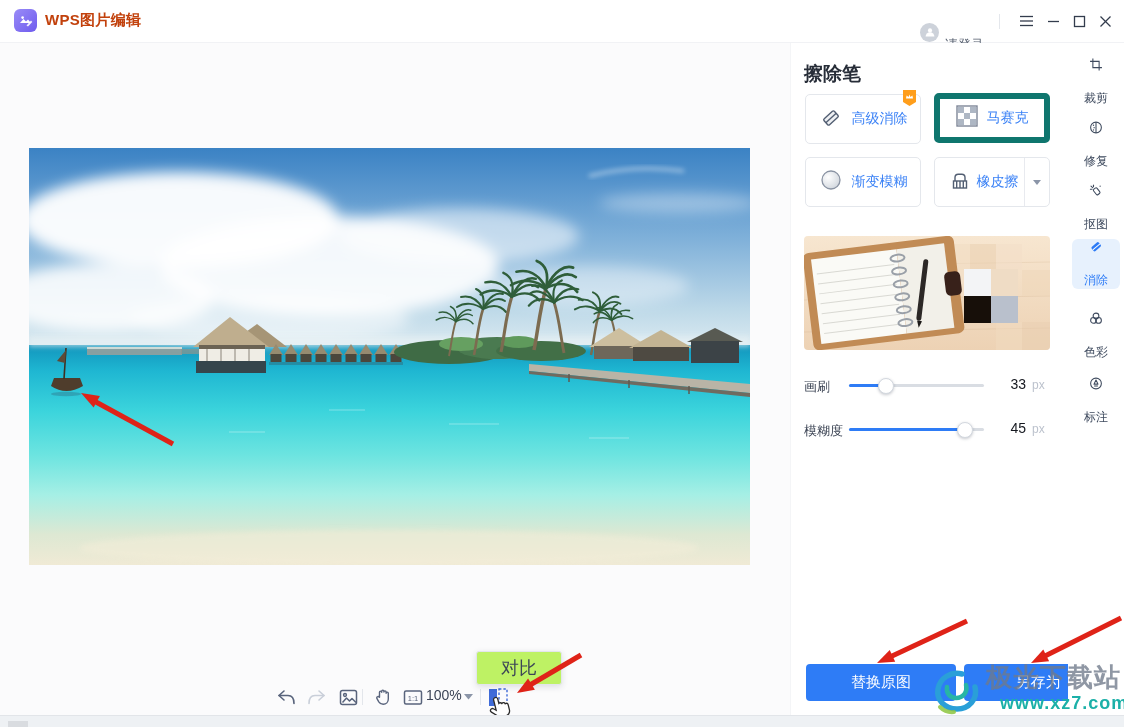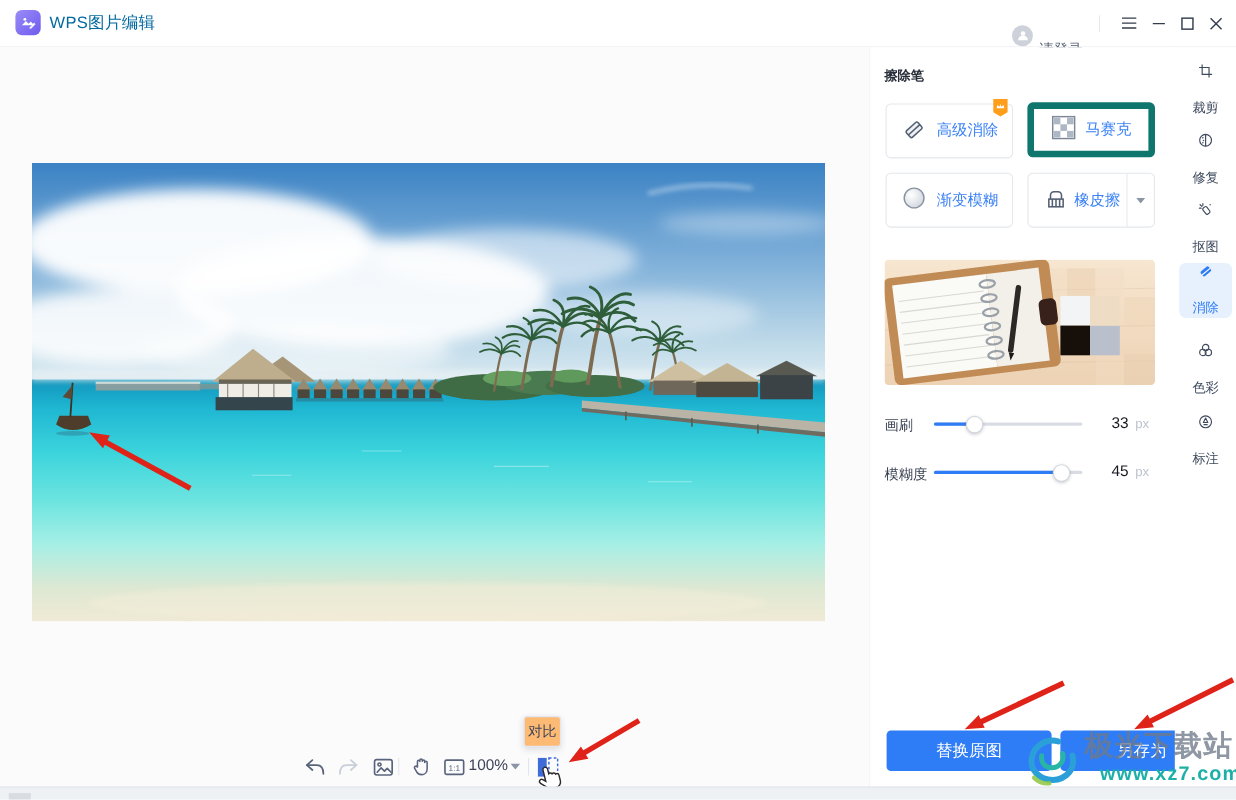--- a/index.html
+++ b/index.html
@@ -3,38 +3,38 @@
 <meta charset="utf-8">
 <style>
   html,body{margin:0;padding:0;background:#fff;}
   .app{position:relative;width:1124px;height:727px;overflow:hidden;
        font-family:"Liberation Sans","DejaVu Sans",sans-serif;background:#fff;}
   
   .titlebar{position:absolute;left:0;top:0;width:1124px;height:42px;background:#fff;
             border-bottom:1px solid #f1f2f5;}
   .logo{position:absolute;left:14px;top:9px;width:23px;height:23px;border-radius:6px;
         background:linear-gradient(135deg,#9a8cf7,#6e5bee);display:flex;align-items:center;justify-content:center;}
-  .app-title{position:absolute;left:45px;top:11px;font-size:15px;color:#0369a1;font-weight:400;letter-spacing:.3px;}
+  .app-title{position:absolute;left:45px;top:11px;font-size:15px;color:#c2410c;font-weight:700;letter-spacing:.3px;}
   .login{position:absolute;left:920px;top:10px;display:flex;align-items:center;gap:6px;cursor:pointer;}
   .avatar{width:19px;height:19px;border-radius:50%;background:#cdd2da;display:flex;align-items:center;justify-content:center;}
   .login-text{font-size:13px;color:#555e6e;margin-top:26px;}
   .tb-sep{position:absolute;left:999px;top:14px;width:1px;height:15px;background:#e4e7ec;}
   .winbtn{position:absolute;top:11px;width:20px;height:20px;display:flex;align-items:center;justify-content:center;cursor:pointer;}
   
   .canvas{position:absolute;left:0;top:43px;width:790px;height:672px;background:#fbfbfc;}
   .photo{position:absolute;left:29px;top:105px;width:721px;height:417px;overflow:hidden;}
   
   .tool{position:absolute;width:22px;height:22px;display:flex;align-items:center;justify-content:center;cursor:pointer;}
   .v-div{position:absolute;width:1px;height:16px;background:#e3e6eb;}
   .zoom-label{position:absolute;left:426px;top:644px;font-size:14px;color:#3c4557;cursor:pointer;}
-  .tooltip{position:absolute;left:476px;top:608px;background:#fdba74;border:1px solid #e3e6ec;border-radius:3px;
-           box-shadow:0 2px 6px rgba(40,50,70,.14);padding:4px 3px;font-size:13px;color:#3c4557;}
+  .tooltip{position:absolute;left:476px;top:608px;background:#bef264;border:1px solid #e3e6ec;border-radius:3px;
+           box-shadow:0 2px 6px rgba(40,50,70,.14);padding:4px 24px;font-size:18px;color:#3c4557;}
   
   .panel{position:absolute;left:790px;top:43px;width:278px;height:672px;background:#fff;border-left:1px solid #f4f5f7;}
-  .panel-title{position:absolute;left:13px;top:18px;font-size:12px;font-weight:bold;color:#272d38;}
+  .panel-title{position:absolute;left:13px;top:18px;font-size:19px;font-weight:bold;color:#272d38;}
   .tbtn{position:absolute;width:116px;height:50px;border:1px solid #e4e7ec;border-radius:5px;background:#fff;
         display:flex;align-items:center;justify-content:center;gap:9px;cursor:pointer;box-sizing:border-box;}
   .tbtn.selected{border:6px solid #0f766e;}
   .tbtn .lbl{font-size:14px;color:#3b82f6;}
   .badge{position:absolute;top:-6px;right:3px;}
   .tbtn .caret-box{position:absolute;right:0;top:0;width:24px;height:100%;border-left:1px solid #e8eaef;
         display:flex;align-items:center;justify-content:center;}
   .preview{position:absolute;left:13px;top:193px;width:246px;height:114px;border-radius:4px;overflow:hidden;}
   .slider-row{position:absolute;left:13px;height:20px;}
   .slider-label{position:absolute;left:0;top:2px;font-size:13px;color:#3c4454;text-align:center;}

